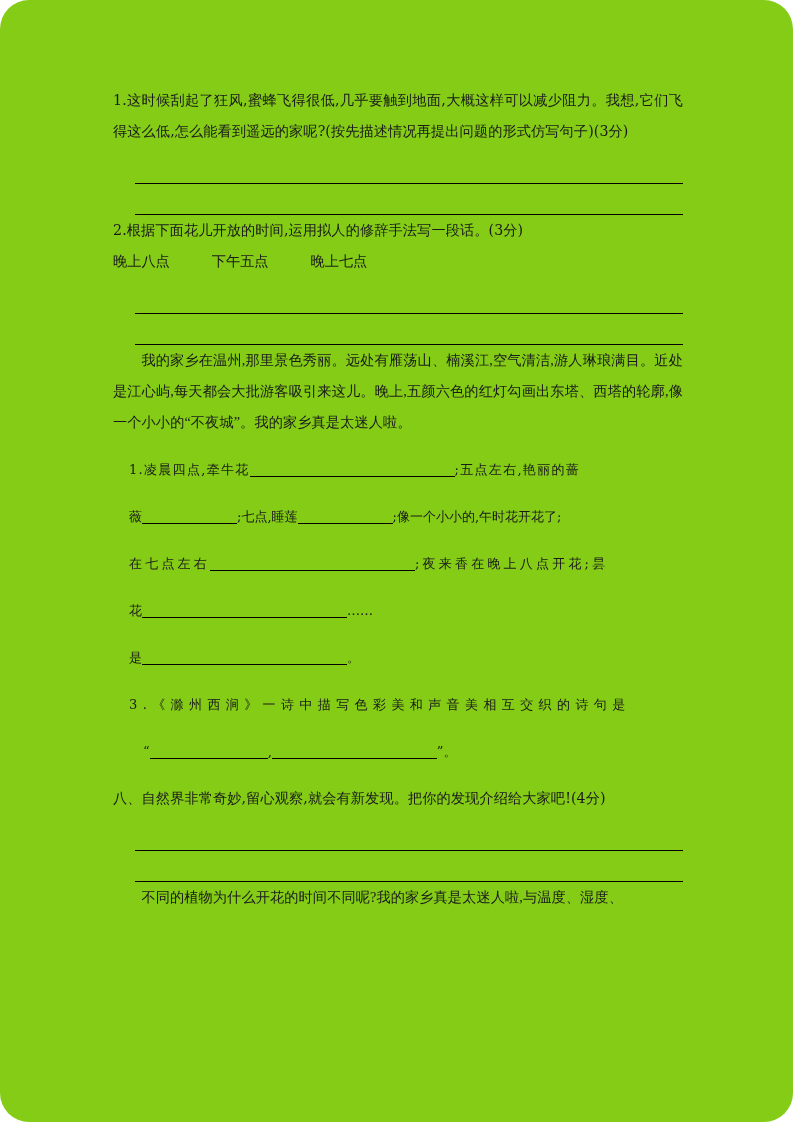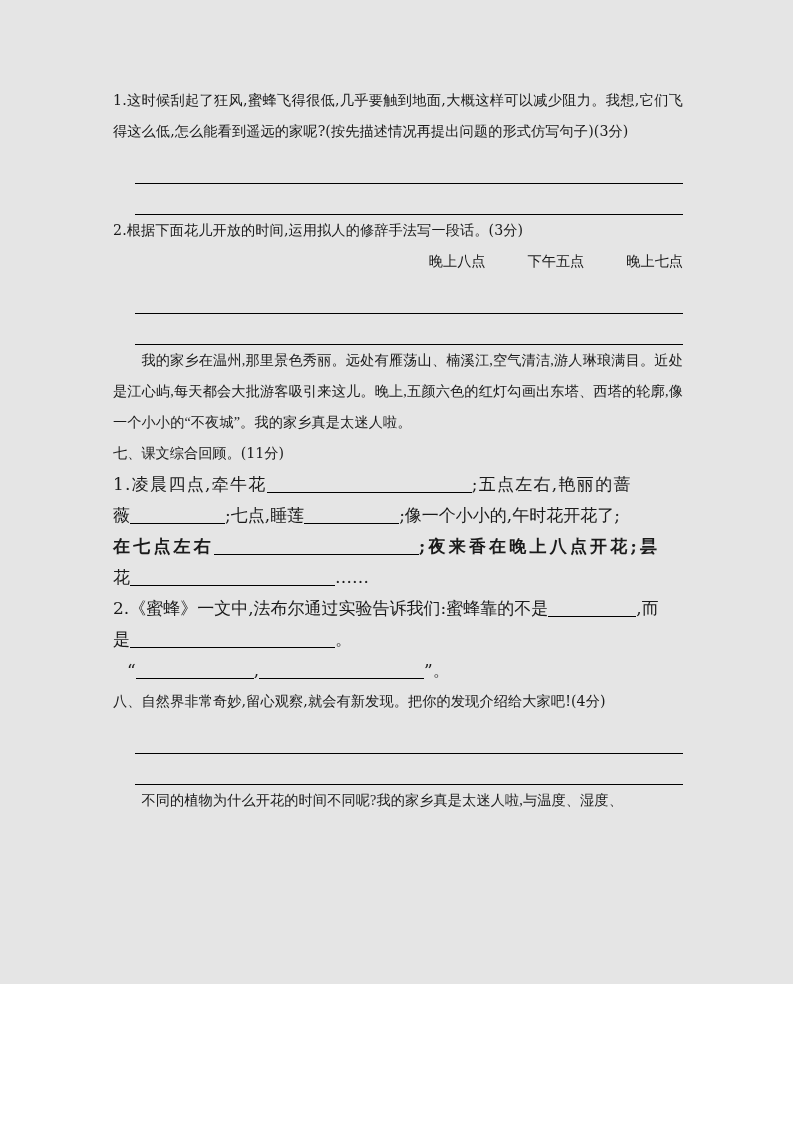--- a/index.html
+++ b/index.html
@@ -10,24 +10,25 @@
   body {
     width: 793px;
     height: 1122px;
     font-family: "DejaVu Serif", "Liberation Serif", serif;
     color: #1a1a1a;
     overflow: hidden;
   }
   .page {
     position: relative;
     width: 793px;
-    height: 984px;
-    background: #e5e5e5;
+    height: 1122px;
+    background: #84cc16;
     box-sizing: border-box;
     padding: 85px 110px 0 113px;
+    border-radius: 29px;
   }
   .content {
     width: 570px;
   }
 
   
   .q-text {
     font-size: 14.2px;
     line-height: 31px;
     text-align: justify;
@@ -68,37 +69,37 @@
   .b-xl  { width: 205px; }
   .b-lg  { width: 165px; }
   .b-md  { width: 118px; }
   .b-sm  { width: 95px; }
   .b-xs  { width: 88px; }
 
   
   .center-row {
     font-size: 14.2px;
     line-height: 31px;
-    text-align: right;
+    text-align: left;
     margin: 0;
   }
   .center-row .gap { display: inline-block; width: 42px; }
   .center-row .gap-s { display: inline-block; width: 8px; }
 
   
   .track-1 { letter-spacing: 1.3px; }
-  .track-2 { letter-spacing: 3.2px; font-weight: bold; }
+  .track-2 { letter-spacing: 3.2px; }
   .track-3 { letter-spacing: 5.4px; }
 
   .ellipsis { letter-spacing: 0px; }
 
   .nowrapline {
-    font-size: 17px;
+    font-size: 13px;
     line-height: 31px;
-    margin: 0;
+    margin: 16px;
     white-space: nowrap;
   }
 </style>
 </head>
 <body>
 
 <div class="page">
   <div class="content">
 
     <p class="q-text">1.这时候刮起了狂风,蜜蜂飞得很低,几乎要触到地面,大概这样可以减少阻力。我想,它们飞得这么低,怎么能看到遥远的家呢?(按先描述情况再提出问题的形式仿写句子)(3分)</p>
@@ -114,35 +115,34 @@
       <span>晚上八点</span><span class="gap"></span><span>下午五点</span><span class="gap"></span><span>晚上七点</span>
     </p>
 
     <div class="answer-lines">
       <div class="rule first"></div>
       <div class="rule"></div>
     </div>
 
     <p class="q-text indent">我的家乡在温州,那里景色秀丽。远处有雁荡山、楠溪江,空气清洁,游人琳琅满目。近处是江心屿,每天都会大批游客吸引来这儿。晚上,五颜六色的红灯勾画出东塔、西塔的轮廓,像一个小小的“不夜城”。我的家乡真是太迷人啦。</p>
 
-    <p class="section-head">七、课文综合回顾。(11分)</p>
 
     <p class="nowrapline track-1"><span>1.凌晨四点,牵牛花</span><span class="blank b-xl"></span><span>;五点左右,艳丽的蔷</span></p>
 
     <p class="nowrapline"><span>薇</span><span class="blank b-sm"></span><span>;七点,睡莲</span><span class="blank b-sm"></span><span>;像一个小小的,午时花开花了;</span></p>
 
 
     <p class="nowrapline track-2"><span>在七点左右</span><span class="blank b-xl"></span><span>;夜来香在晚上八点开花;昙</span></p>
 
     <p class="nowrapline"><span>花</span><span class="blank b-xl"></span><span class="ellipsis">……</span></p>
 
-    <p class="nowrapline"><span>2.《蜜蜂》一文中,法布尔通过实验告诉我们:蜜蜂靠的不是</span><span class="blank b-xs"></span><span>,而</span></p>
 
     <p class="nowrapline"><span>是</span><span class="blank b-xl"></span><span>。</span></p>
 
+    <p class="nowrapline track-3"><span>3.《滁州西涧》一诗中描写色彩美和声音美相互交织的诗句是</span></p>
 
     <p class="nowrapline" style="padding-left:14px;"><span>“</span><span class="blank b-md"></span><span>,</span><span class="blank b-lg"></span><span>”</span><span>。</span></p>
 
     <p class="q-text">八、自然界非常奇妙,留心观察,就会有新发现。把你的发现介绍给大家吧!(4分)</p>
 
     <div class="answer-lines">
       <div class="rule first"></div>
       <div class="rule"></div>
     </div>
 

